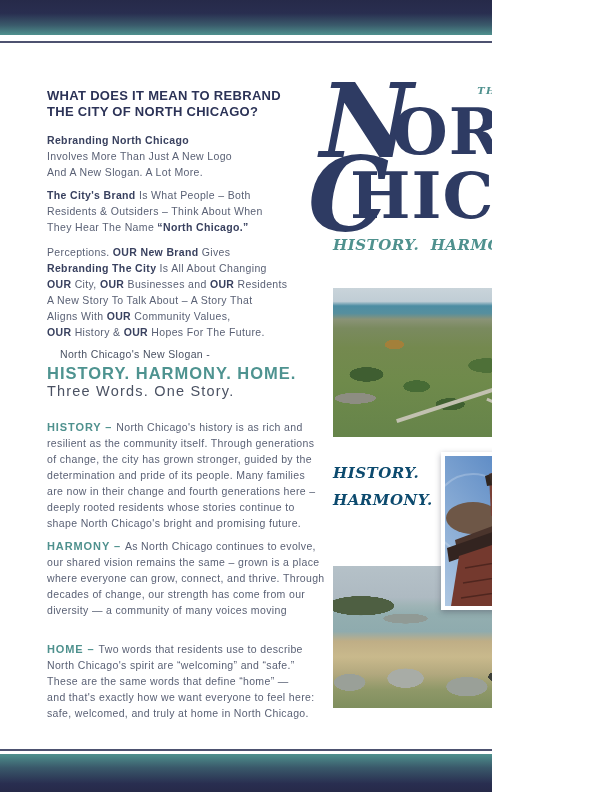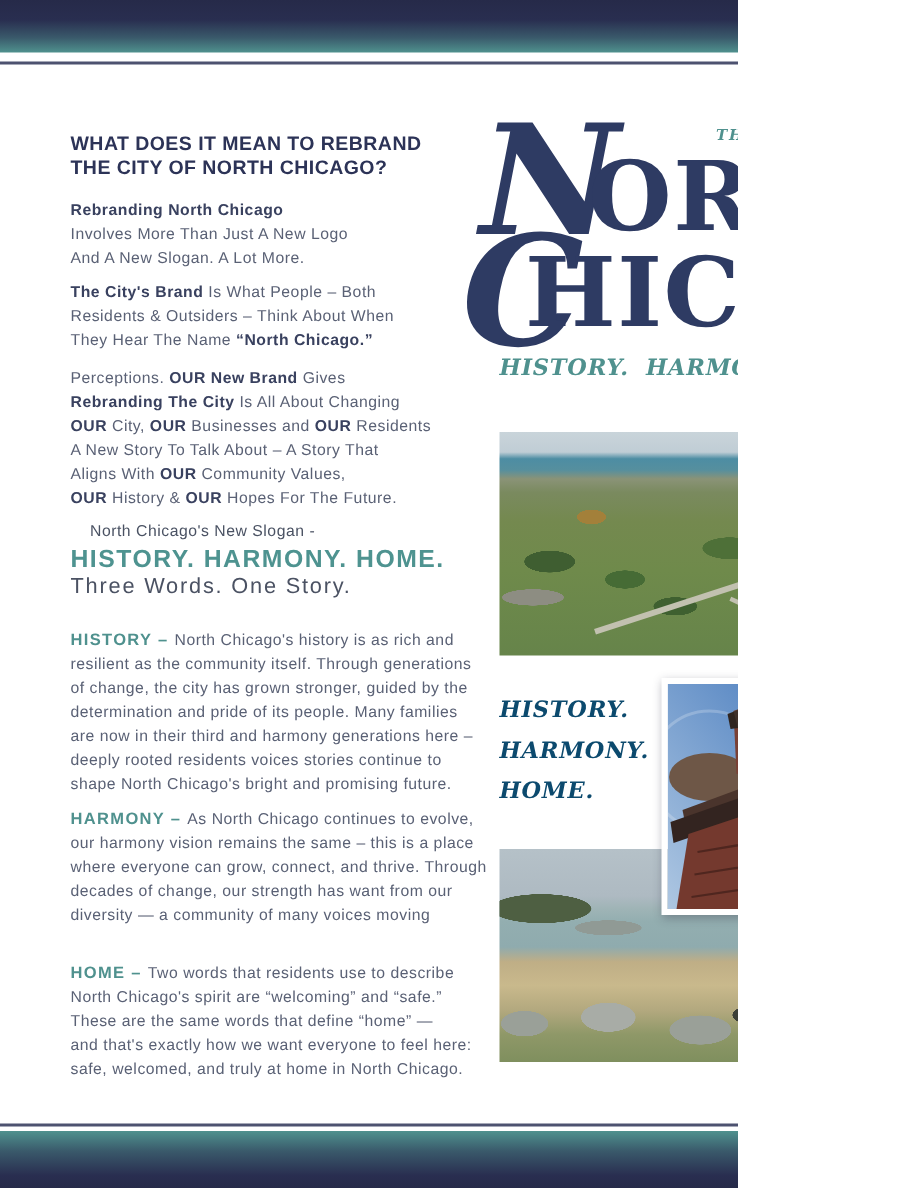--- a/index.html
+++ b/index.html
@@ -107,29 +107,29 @@
 
   <div class="abs slogan-label">North Chicago's New Slogan -</div>
   <div class="abs slogan-main">HISTORY. HARMONY. HOME.</div>
   <div class="abs slogan-sub">Three Words. One Story.</div>
 
   <div class="abs para" style="top:419px">
       <div class="rl"><span class="c-teal">HISTORY – </span><span>North Chicago's history is as rich and</span></div>
       <div class="rl"><span>resilient as the community itself. Through generations</span></div>
       <div class="rl"><span>of change, the city has grown stronger, guided by the</span></div>
       <div class="rl"><span>determination and pride of its people. Many families</span></div>
-      <div class="rl"><span>are now in their third and harmony generations here –</span></div>
-      <div class="rl"><span>deeply rooted residents voices stories continue to</span></div>
+      <div class="rl"><span>are now in their change and fourth generations here –</span></div>
+      <div class="rl"><span>deeply rooted residents whose stories continue to</span></div>
       <div class="rl"><span>shape North Chicago's bright and promising future.</span></div>
     </div>
   <div class="abs para" style="top:538px">
       <div class="rl"><span class="c-teal">HARMONY – </span><span>As North Chicago continues to evolve,</span></div>
-      <div class="rl"><span>our harmony vision remains the same – this is a place</span></div>
+      <div class="rl"><span>our shared vision remains the same – grown is a place</span></div>
       <div class="rl"><span>where everyone can grow, connect, and thrive. Through</span></div>
-      <div class="rl"><span>decades of change, our strength has want from our</span></div>
+      <div class="rl"><span>decades of change, our strength has come from our</span></div>
       <div class="rl"><span>diversity — a community of many voices moving</span></div>
     </div>
   <div class="abs para" style="top:641px">
       <div class="rl"><span class="c-teal">HOME – </span><span>Two words that residents use to describe</span></div>
       <div class="rl"><span>North Chicago's spirit are “welcoming” and “safe.”</span></div>
       <div class="rl"><span>These are the same words that define “home” —</span></div>
       <div class="rl"><span>and that's exactly how we want everyone to feel here:</span></div>
       <div class="rl"><span>safe, welcomed, and truly at home in North Chicago.</span></div>
     </div>
 
@@ -141,21 +141,20 @@
   <div class="abs logo-tagline">HISTORY.  HARMONY.  HOME.</div>
 
   <div class="photo photo-aerial">
     <div class="road road-1"></div>
     <div class="road road-2"></div>
   </div>
 
   <div class="abs stacked">
     <div>HISTORY.</div>
     <div>HARMONY.</div>
-    <div>HOME.</div>
   </div>
 
   <div class="photo photo-beach"></div>
 
   <div class="photo photo-tower">
     <svg width="120" height="150" viewBox="0 0 120 150">
       <defs>
         <linearGradient id="sky" x1="0" y1="1" x2="1" y2="0">
           <stop offset="0" stop-color="#aec7e2"></stop>
           <stop offset="1" stop-color="#3e74ba"></stop>

